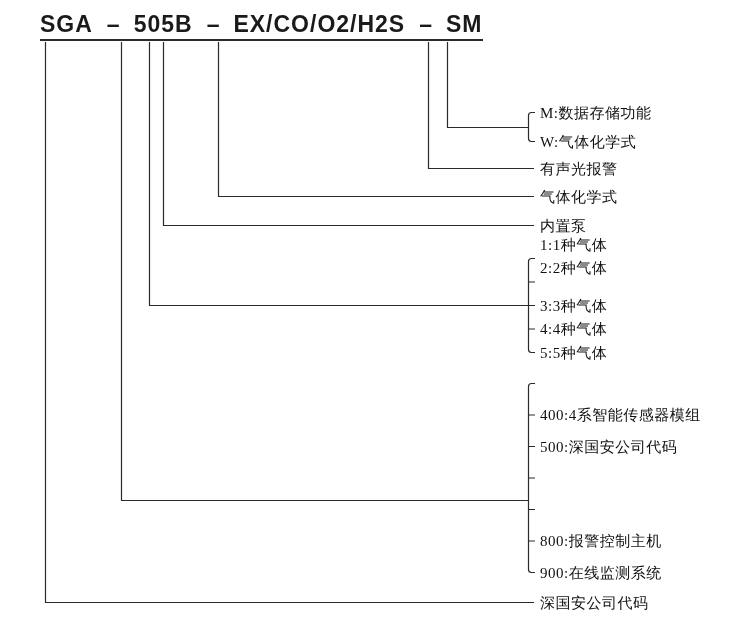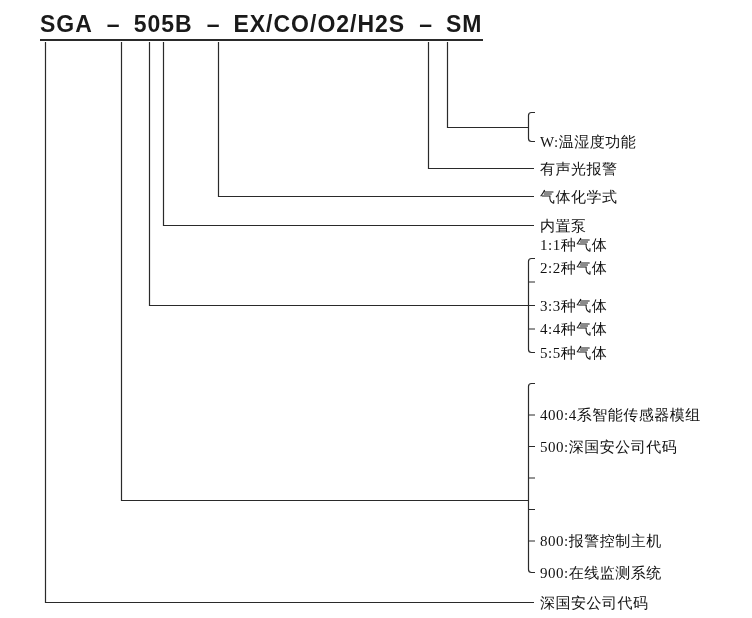--- a/index.html
+++ b/index.html
@@ -83,21 +83,22 @@
       <path d="M535 112.5 H531.5 Q528.5 112.5 528.5 115.5 V138.5 Q528.5 141.5 531.5 141.5 H535"></path>
 
       <path d="M535 258.5 H531.5 Q528.5 258.5 528.5 261.5 V349.5 Q528.5 352.5 531.5 352.5 H535
                M528.5 282 H535 M528.5 305.5 H535 M528.5 329 H535"></path>
 
       <path d="M535 383.5 H531.5 Q528.5 383.5 528.5 386.5 V569.5 Q528.5 572.5 531.5 572.5 H535
                M528.5 415 H535 M528.5 446.5 H535 M528.5 478 H535 M528.5 509.5 H535 M528.5 541 H535"></path>
     </g>
   </svg>
 
-  <div class="lbl" style="top:141.5px">W:温湿度功能</div>
+  <div class="lbl" style="top:112.5px">M:数据存储功能</div>
+  <div class="lbl" style="top:141.5px">W:气体化学式</div>
   <div class="lbl" style="top:168.5px">有声光报警</div>
   <div class="lbl" style="top:196.5px">气体化学式</div>
   <div class="lbl" style="top:225.5px">内置泵</div>
 
   <div class="lbl" style="top:245px">1:1种气体</div>
   <div class="lbl" style="top:268px">2:2种气体</div>
   <div class="lbl" style="top:305.5px">3:3种气体</div>
   <div class="lbl" style="top:329px">4:4种气体</div>
   <div class="lbl" style="top:352.5px">5:5种气体</div>
 

